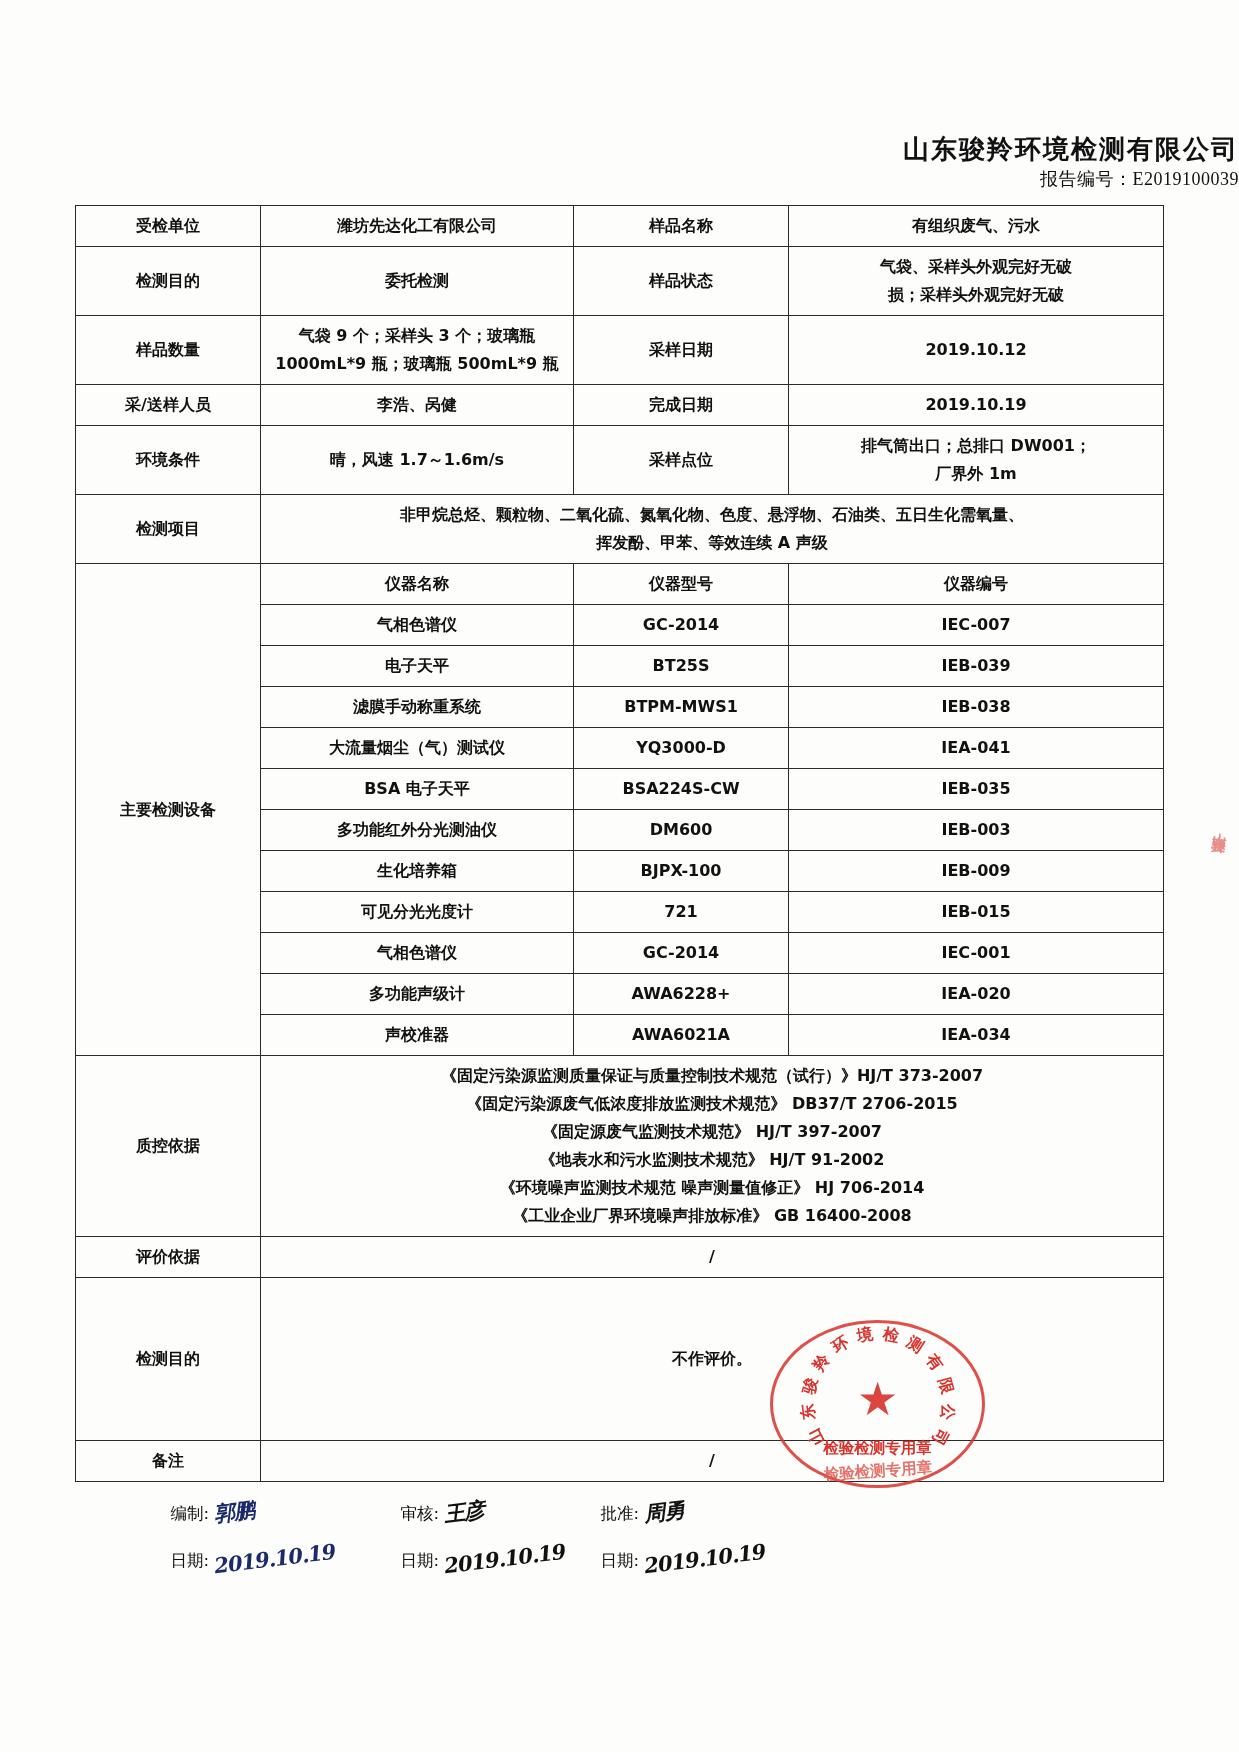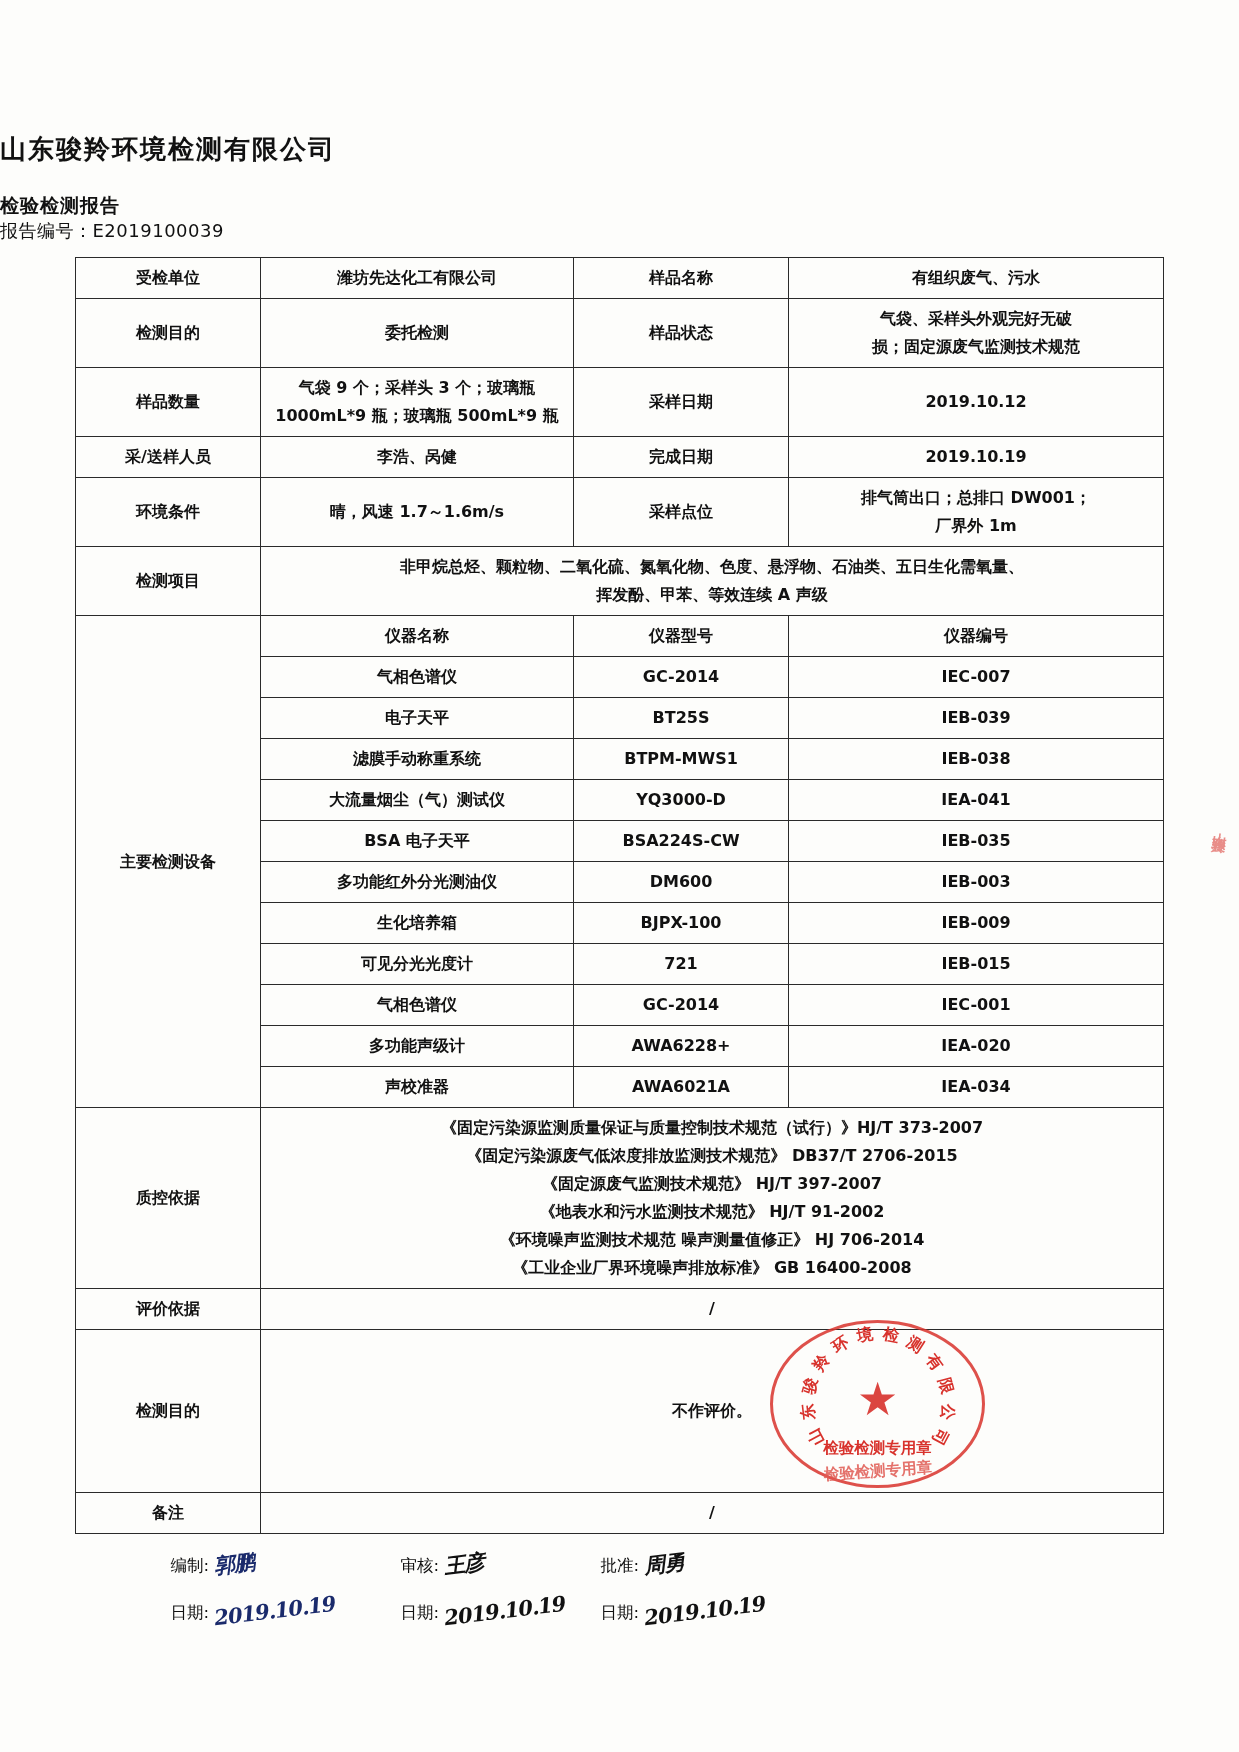--- a/index.html
+++ b/index.html
@@ -10,21 +10,21 @@
     color:#111;
     position:relative;
     overflow:hidden;
   }
   .page{
     position:relative;
     width:1239px;height:1752px;
     box-sizing:border-box;
     padding:0;
   }
-  .header{text-align:left;}
+  .header{text-align:right;font-family:Liberation Serif, serif;}
   .company{
     font-size:26px;font-weight:bold;letter-spacing:2px;
     margin-top:132px;
   }
   .doctitle{
     font-size:19px;font-weight:bold;letter-spacing:1px;
     margin-top:26px;
   }
   .reportno{
     font-size:18px;margin-top:0;letter-spacing:.5px;
@@ -118,21 +118,20 @@
     letter-spacing:2px;
   }
 </style>
 </head>
 <body>
 
 <div class="page">
 
   <div class="header">
     <div class="company">山东骏羚环境检测有限公司</div>
-    <div class="doctitle">检验检测报告</div>
     <div class="reportno">报告编号：E2019100039</div>
   </div>
 
   <table class="main">
     <colgroup>
       <col style="width:185px">
         <col style="width:313px">
         <col style="width:215px">
         <col style="width:375px">
     </colgroup>
@@ -142,21 +141,21 @@
         <td>潍坊先达化工有限公司</td>
         <td class="lbl">样品名称</td>
         <td>有组织废气、污水</td>
       </tr>
       <tr>
         <td class="lbl">检测目的</td>
         <td>委托检测</td>
         <td class="lbl">样品状态</td>
         <td>
           <div>气袋、采样头外观完好无破</div>
-          <div>损；固定源废气监测技术规范</div>
+          <div>损；采样头外观完好无破</div>
         </td>
       </tr>
       <tr>
         <td class="lbl">样品数量</td>
         <td class="small">
           <div>气袋 9 个；采样头 3 个；玻璃瓶</div>
           <div>1000mL*9 瓶；玻璃瓶 500mL*9 瓶</div>
         </td>
         <td class="lbl">采样日期</td>
         <td>2019.10.12</td>

